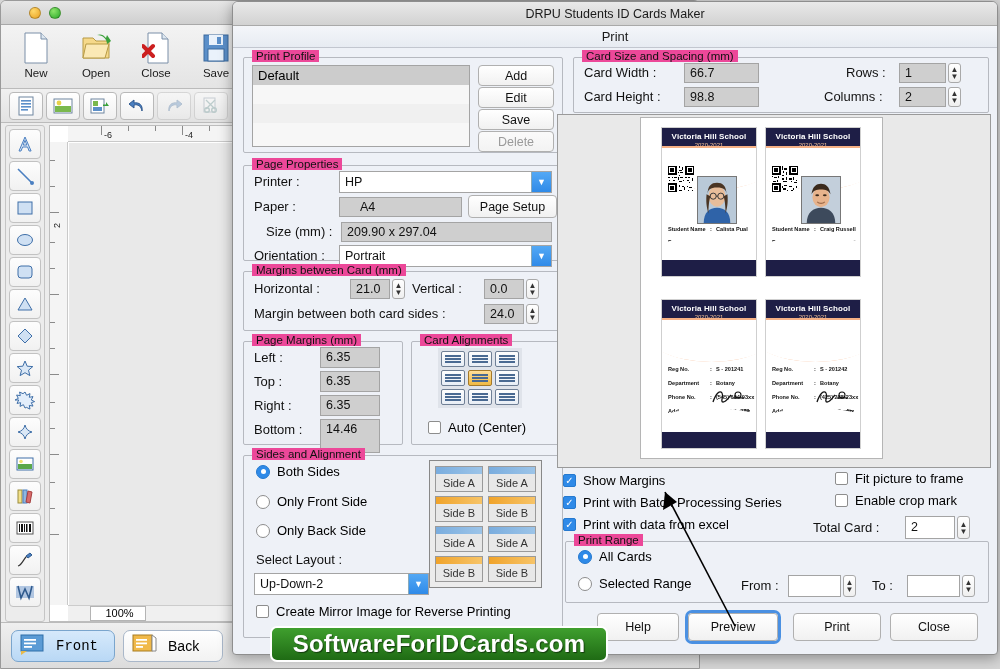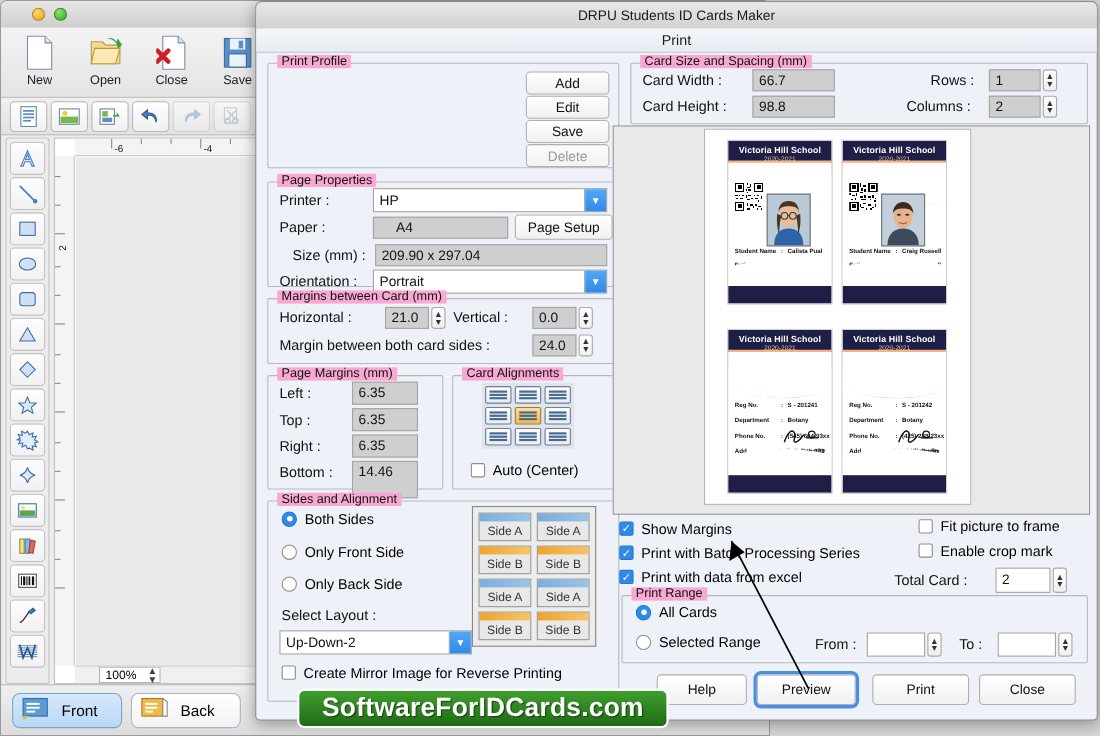--- a/index.html
+++ b/index.html
@@ -94,36 +94,36 @@
     background:#f0f0f0; border-left:1px solid #ccc;
   }
   .scroll-h {
     position:absolute; left:18px; right:13px; bottom:0; height:16px;
     background:#f0f0f0; border-top:1px solid #ccc;
     display:flex; align-items:center; padding-left:4px; gap:4px;
   }
   .zoombox {
     height:15px; min-width:56px; background:#fff; border:1px solid #b4b4b4;
     font-size:11px; display:flex; align-items:center; justify-content:space-between;
-    padding:0 2px 0 5px; margin-left:18px;
+    padding:0 2px 0 5px; margin-left:18px;flex-direction:column;
   }
   .spin-glyph { font-size:9px; line-height:8px; color:#444; display:flex; flex-direction:column; }
 
   
   .bottombar {
     position:absolute; left:0; right:0; bottom:0; height:46px;
     background:linear-gradient(#efefef,#dcdcdc); border-top:1px solid #bbb;
     display:flex; align-items:center; padding-left:10px; gap:8px;
   }
   .sidebtn {
     height:32px; min-width:100px; border:1px solid #a9b7c9; border-radius:7px;
     display:flex; align-items:center; gap:10px; padding:0 16px 0 8px;
     background:linear-gradient(#ffffff,#f2f2f2); font-size:14px;
   }
-  .sidebtn.active { background:linear-gradient(#d6e9fb,#b9d8f5); border-color:#7aa5cd; }
+  .sidebtn.active { background:linear-gradient(#d6e9fb,#b9d8f5); border-color:#7aa5cd;font-family:Liberation Mono, monospace; }
 
   
   .dialog {
     position:absolute; left:232px; top:1px; width:766px; height:654px;
     background:#eef1f7; border:1px solid #8e8e8e; border-radius:6px 6px 4px 4px;
     box-shadow:0 3px 14px rgba(0,0,0,.35);
   }
   .dlg-title {
     height:24px; background:linear-gradient(#e9e9e9,#d2d2d2);
     border-bottom:1px solid #a9a9a9; border-radius:5px 5px 0 0;
@@ -134,21 +134,21 @@
     border-bottom:1px solid #c2c6cf;
     text-align:center; font-size:13px; line-height:22px; color:#1a1a1a;
   }
   .dlg-body { position:absolute; left:0; top:46px; right:0; bottom:0; }
 
   .group {
     position:absolute; border:1px solid #b6b9c0; border-radius:2px;
     background:transparent;
   }
   .group > .glabel {
-    position:absolute; top:-8px; left:8px; background:#f9a8d4;
+    position:absolute; top:-8px; left:8px; background:#ec4899;
     padding:0 4px; font-size:11.5px; color:#111;
   }
 
   .lbl { font-size:13px; color:#111; }
   .field {
     background:#cfcfcf; border:1px solid #a4a4a4; height:20px;
     font-size:12.5px; line-height:18px; padding:0 5px; color:#111;
   }
   .field.white { background:#fff; }
   .combo {
@@ -579,20 +579,26 @@
   </div>
 
   <div class="dialog">
     <div class="dlg-title">DRPU Students ID Cards Maker</div>
     <div class="dlg-sub">Print</div>
 
     <div class="dlg-body">
 
       <div class="group" style="left:10px; top:9px; width:320px; height:96px;">
         <span class="glabel">Print Profile</span>
+        <div class="listbox" style="position:absolute;left:8px;top:7px;width:218px;height:82px;">
+          <div class="listrow sel">Default</div>
+          <div class="listrow"></div>
+          <div class="listrow alt"></div>
+          <div class="listrow"></div>
+        </div>
         <div class="btn" style="position:absolute;left:234px;top:7px;width:76px;height:21px;">Add</div>
         <div class="btn" style="position:absolute;left:234px;top:29px;width:76px;height:21px;">Edit</div>
         <div class="btn" style="position:absolute;left:234px;top:51px;width:76px;height:21px;">Save</div>
         <div class="btn disabled" style="position:absolute;left:234px;top:73px;width:76px;height:21px;">Delete</div>
       </div>
 
       <div class="group" style="left:10px; top:117px; width:320px; height:96px;">
         <span class="glabel">Page Properties</span>
 
         <span class="lbl" style="position:absolute;left:10px;top:8px;">Printer :</span>

